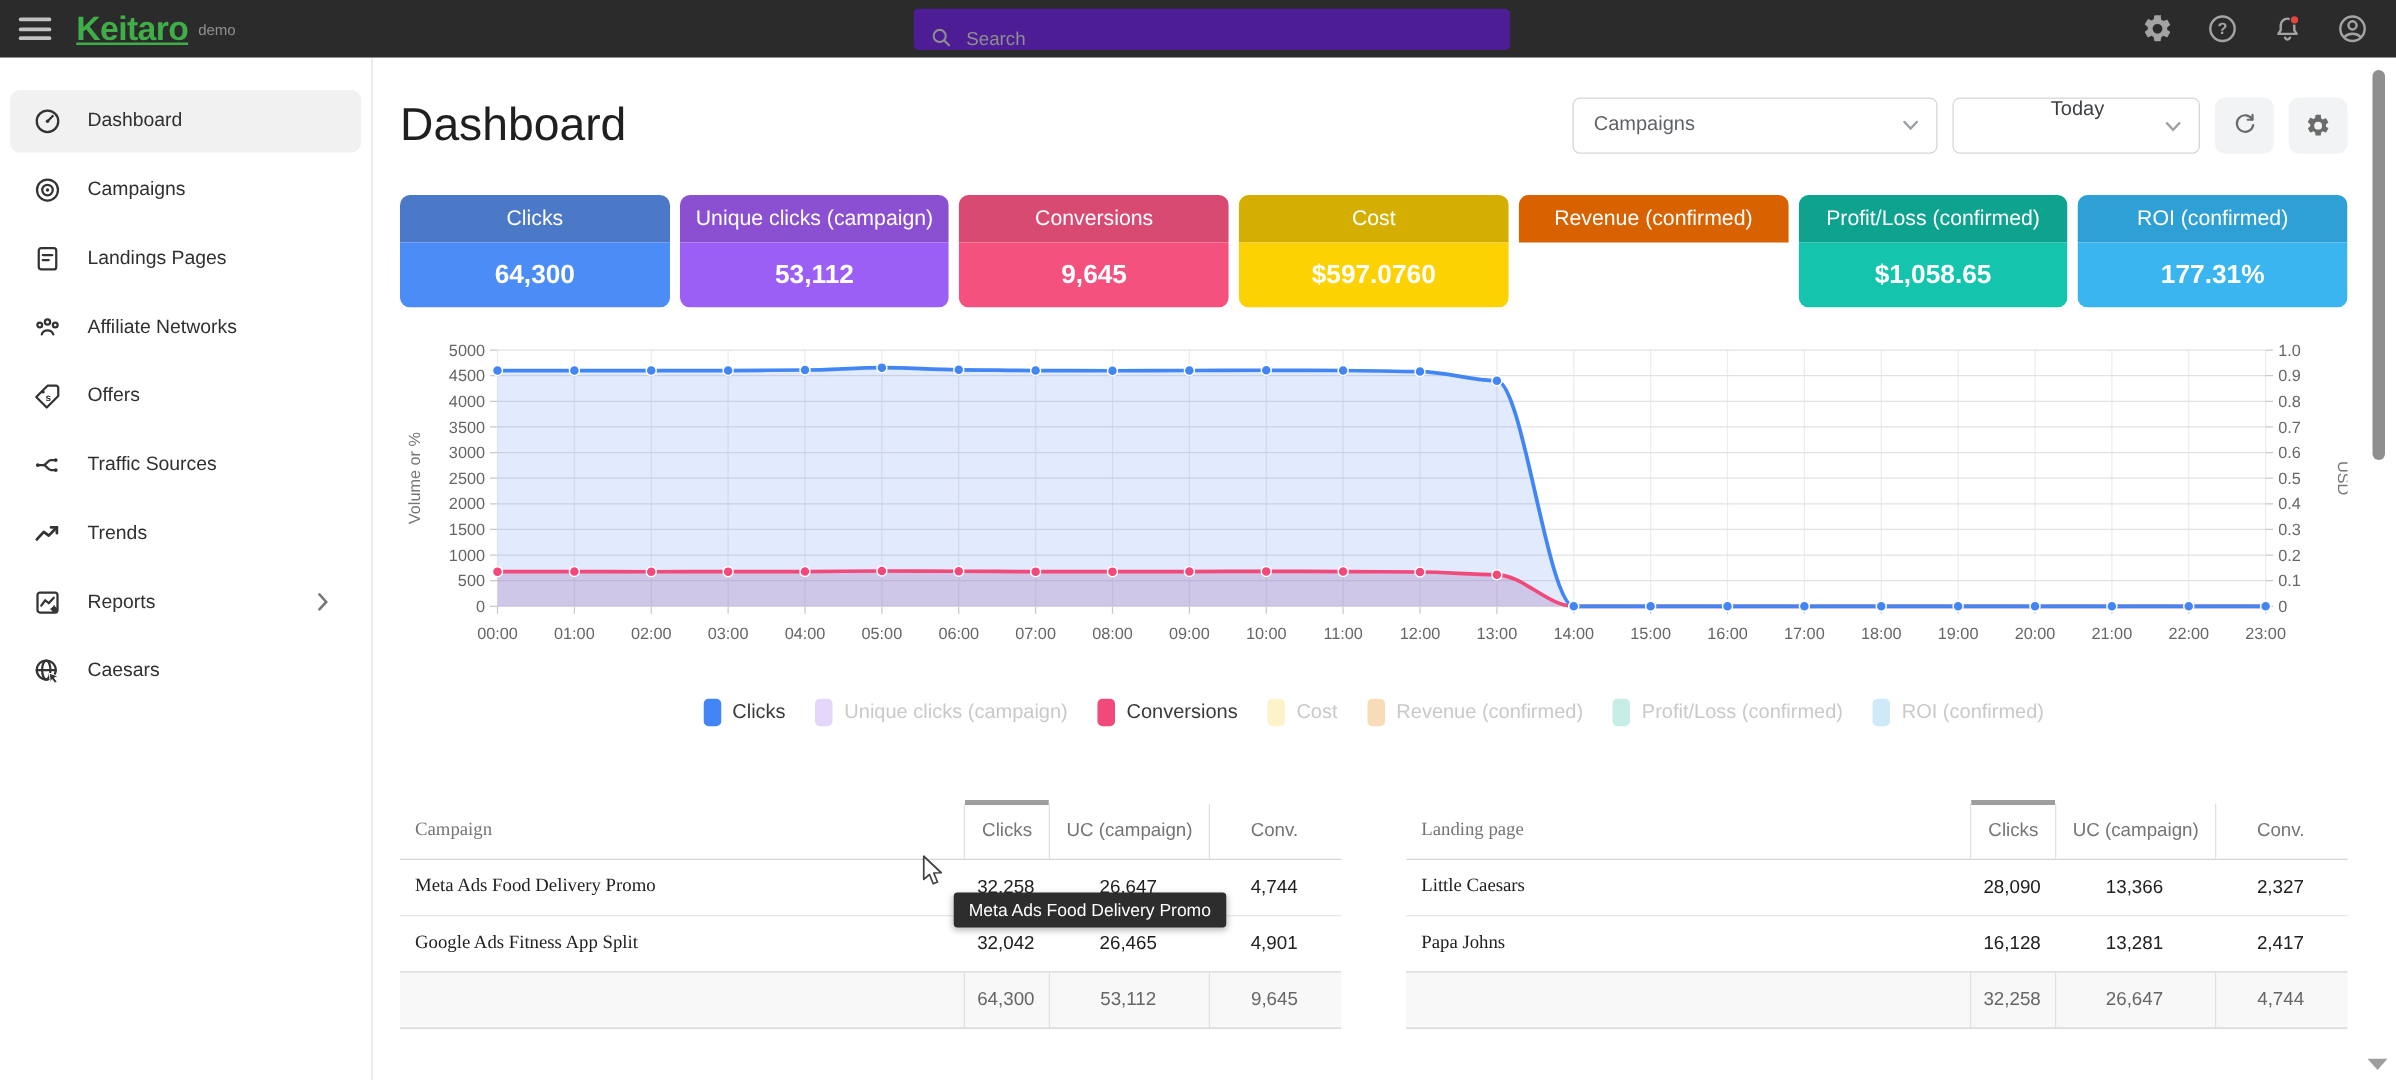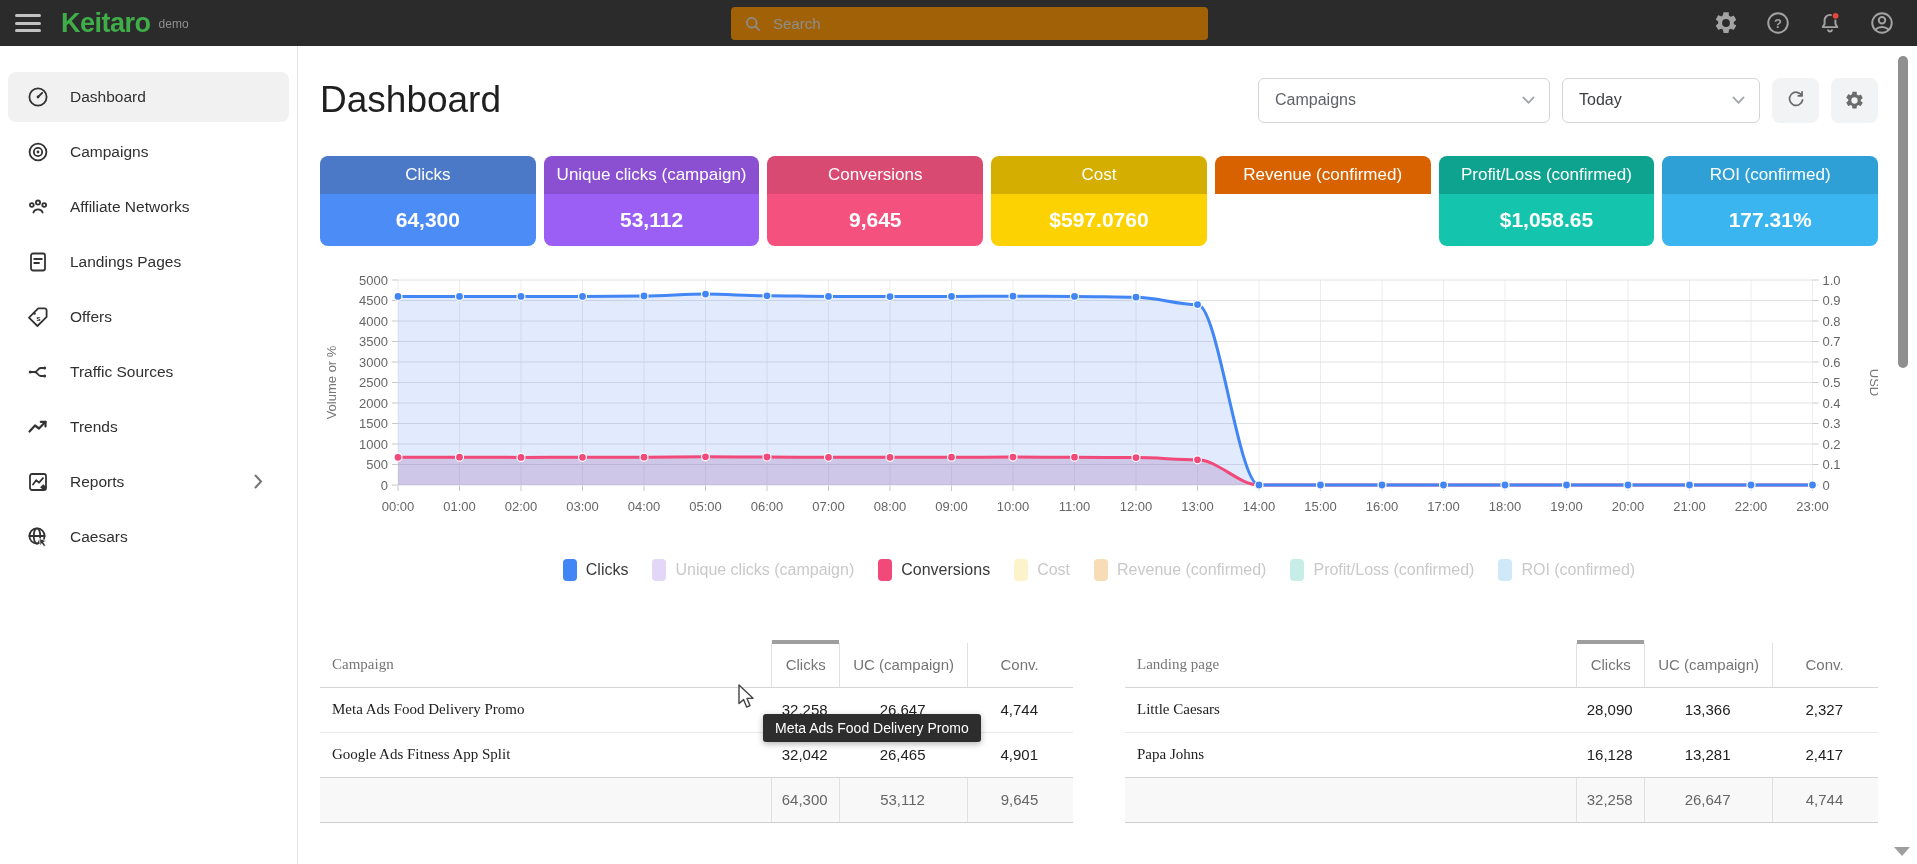--- a/index.html
+++ b/index.html
@@ -7,24 +7,24 @@
               font-family:"Liberation Sans", sans-serif; cursor:default; }
   body { position:relative; }
 
   
   #topbar { position:absolute; left:0; top:0; width:1917px; height:46px;
             background:#2b2b2b; display:flex; align-items:center; z-index:30; }
   .burger { width:26px; height:18px; margin-left:15px; display:flex; flex-direction:column;
             justify-content:space-between; cursor:pointer; }
   .burger span { display:block; height:3px; border-radius:2px; background:#c2c2c2; }
   .logo-wrap { display:flex; align-items:baseline; margin-left:20px; }
-  .logo { font-size:27px; font-weight:800; letter-spacing:-0.5px; color:#3fae49; }
+  .logo { font-size:27px; font-weight:800; letter-spacing:-0.5px; color:#3fae49;text-decoration:underline; }
   .logo-badge { font-size:12px; color:#8f8f8f; margin-left:8px; position:relative; top:-4px; }
   .search-box { position:absolute; left:731px; top:7px; width:477px; height:33px;
-                background:#a16207; border-radius:4px; display:flex; align-items:center; }
+                background:#4c1d95; border-radius:4px; display:flex; align-items:flex-end; }
   .search-box svg { margin:0 10px 0 12px; }
   .search-box input { background:transparent; border:none; outline:none; color:#cfcfcf;
                       font-size:15px; width:400px; font-family:inherit; }
   .search-box input::placeholder { color:#8e8e8e; }
   .topbar-icons { position:absolute; right:22px; top:0; height:46px; display:flex;
                   align-items:center; gap:26px; }
   .tb-icon { width:26px; height:26px; position:relative; cursor:pointer; }
 
   
   #sidebar { position:absolute; left:0; top:46px; width:298px; height:818px;
@@ -42,21 +42,21 @@
 
   .title-row { margin-top:30px; height:48px; display:flex; align-items:center; }
   .page-title { font-size:37px; font-weight:400; color:#1f1f1f; }
   .controls { margin-left:auto; display:flex; gap:12px; align-items:center; }
   .select { height:45px; border:1px solid #d5d5d5; border-radius:6px; background:#fff;
             display:flex; align-items:center; padding:0 14px 0 16px; cursor:pointer; }
   .select .sel-label { font-size:16px; color:#5f6368; }
   .select.dark .sel-label { color:#3c4043; }
   .select .sel-chev { margin-left:auto; padding-left:30px; display:flex; }
   .sel-campaigns { width:292px; }
-  .sel-range { width:198px; }
+  .sel-range { width:198px;flex-direction:column; }
   .icon-btn { width:47px; height:45px; background:#f1f3f4; border:none; border-radius:8px;
               display:flex; align-items:center; justify-content:center; cursor:pointer; }
 
   
   #cards { margin-top:32px; display:grid; grid-template-columns:repeat(7,1fr); gap:8px; }
   .card { border-radius:8px; overflow:hidden; color:#fff; }
   .card .c-head { height:38px; display:flex; align-items:center; justify-content:center;
                   font-size:17px; white-space:nowrap; }
   .card .c-val { height:52px; display:flex; align-items:center; justify-content:center;
                  font-size:21px; font-weight:700; }
@@ -165,34 +165,34 @@
     <div class="side-item">
       <span class="s-icon"><svg width="24" height="24" viewBox="0 0 24 24">
           <circle cx="12" cy="12" r="8.4" fill="none" stroke="#333" stroke-width="1.8" stroke-linecap="round" stroke-linejoin="round"></circle>
           <circle cx="12" cy="12" r="4.2" fill="none" stroke="#333" stroke-width="1.8" stroke-linecap="round" stroke-linejoin="round"></circle>
           <circle cx="12" cy="12" r="1.4" fill="#333"></circle>
         </svg></span>
       <span class="s-label">Campaigns</span>
     </div>
     <div class="side-item">
       <span class="s-icon"><svg width="24" height="24" viewBox="0 0 24 24">
+          <rect x="5" y="3.5" width="14" height="17" rx="2" fill="none" stroke="#333" stroke-width="1.8" stroke-linecap="round" stroke-linejoin="round"></rect>
+          <line x1="8.2" y1="9" x2="15.8" y2="9" fill="none" stroke="#333" stroke-width="1.8" stroke-linecap="round" stroke-linejoin="round"></line>
+          <line x1="8.2" y1="13" x2="13" y2="13" fill="none" stroke="#333" stroke-width="1.8" stroke-linecap="round" stroke-linejoin="round"></line>
+        </svg></span>
+      <span class="s-label">Landings Pages</span>
+    </div>
+    <div class="side-item">
+      <span class="s-icon"><svg width="24" height="24" viewBox="0 0 24 24">
           <circle cx="12" cy="7.6" r="2.1" fill="none" stroke="#333" stroke-width="1.8" stroke-linecap="round" stroke-linejoin="round"></circle>
           <circle cx="5.8" cy="10" r="1.9" fill="none" stroke="#333" stroke-width="1.8" stroke-linecap="round" stroke-linejoin="round"></circle>
           <circle cx="18.2" cy="10" r="1.9" fill="none" stroke="#333" stroke-width="1.8" stroke-linecap="round" stroke-linejoin="round"></circle>
           <path d="M7.4,17.5 a4.8,4.4 0 0 1 9.2,0" fill="none" stroke="#333" stroke-width="1.8" stroke-linecap="round" stroke-linejoin="round"></path>
         </svg></span>
       <span class="s-label">Affiliate Networks</span>
-    </div>
-    <div class="side-item">
-      <span class="s-icon"><svg width="24" height="24" viewBox="0 0 24 24">
-          <rect x="5" y="3.5" width="14" height="17" rx="2" fill="none" stroke="#333" stroke-width="1.8" stroke-linecap="round" stroke-linejoin="round"></rect>
-          <line x1="8.2" y1="9" x2="15.8" y2="9" fill="none" stroke="#333" stroke-width="1.8" stroke-linecap="round" stroke-linejoin="round"></line>
-          <line x1="8.2" y1="13" x2="13" y2="13" fill="none" stroke="#333" stroke-width="1.8" stroke-linecap="round" stroke-linejoin="round"></line>
-        </svg></span>
-      <span class="s-label">Landings Pages</span>
     </div>
     <div class="side-item">
       <span class="s-icon"><svg width="24" height="24" viewBox="0 0 24 24">
           <path d="M21,12.6 L12.6,21 L3.4,11.8 L3.4,5.4 a2,2 0 0 1 2,-2 L11.8,3.4 Z" fill="none" stroke="#333" stroke-width="1.8" stroke-linecap="round" stroke-linejoin="round" transform="rotate(90 12 12)"></path>
           <circle cx="8.6" cy="8.6" r="1.2" fill="#333"></circle>
           <text x="12.6" y="16" text-anchor="middle" font-size="8" font-weight="bold" fill="#333" font-family="Liberation Sans, sans-serif">s</text>
         </svg></span>
       <span class="s-label">Offers</span>
     </div>
     <div class="side-item">

